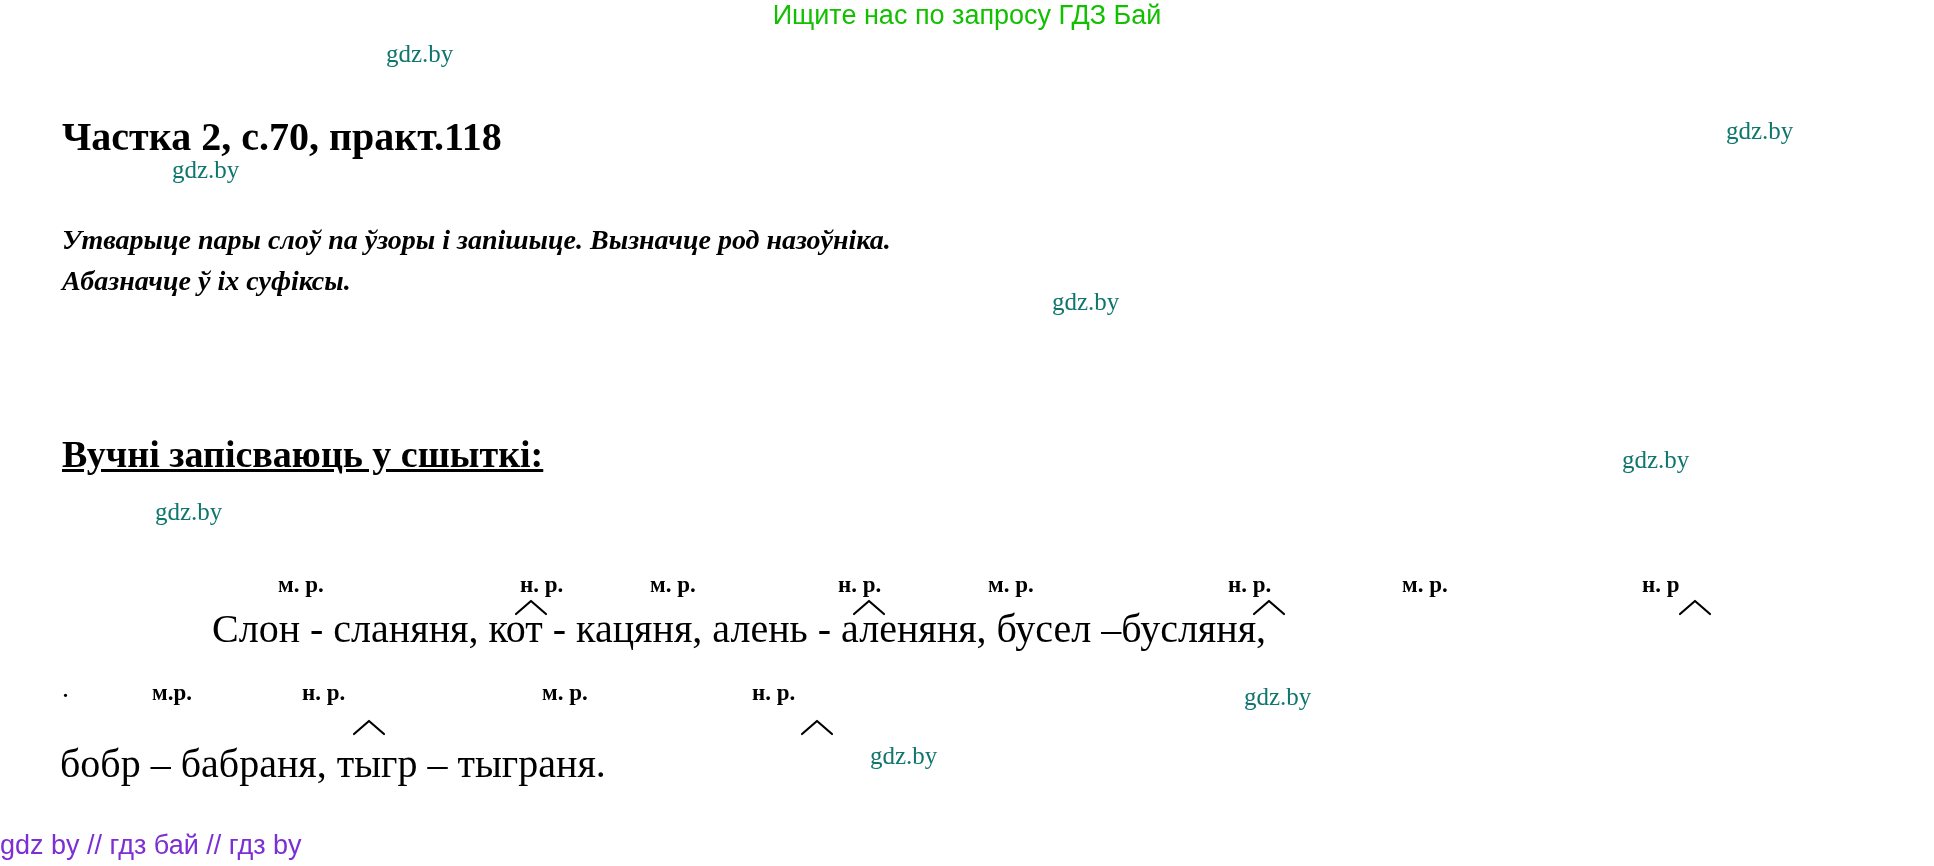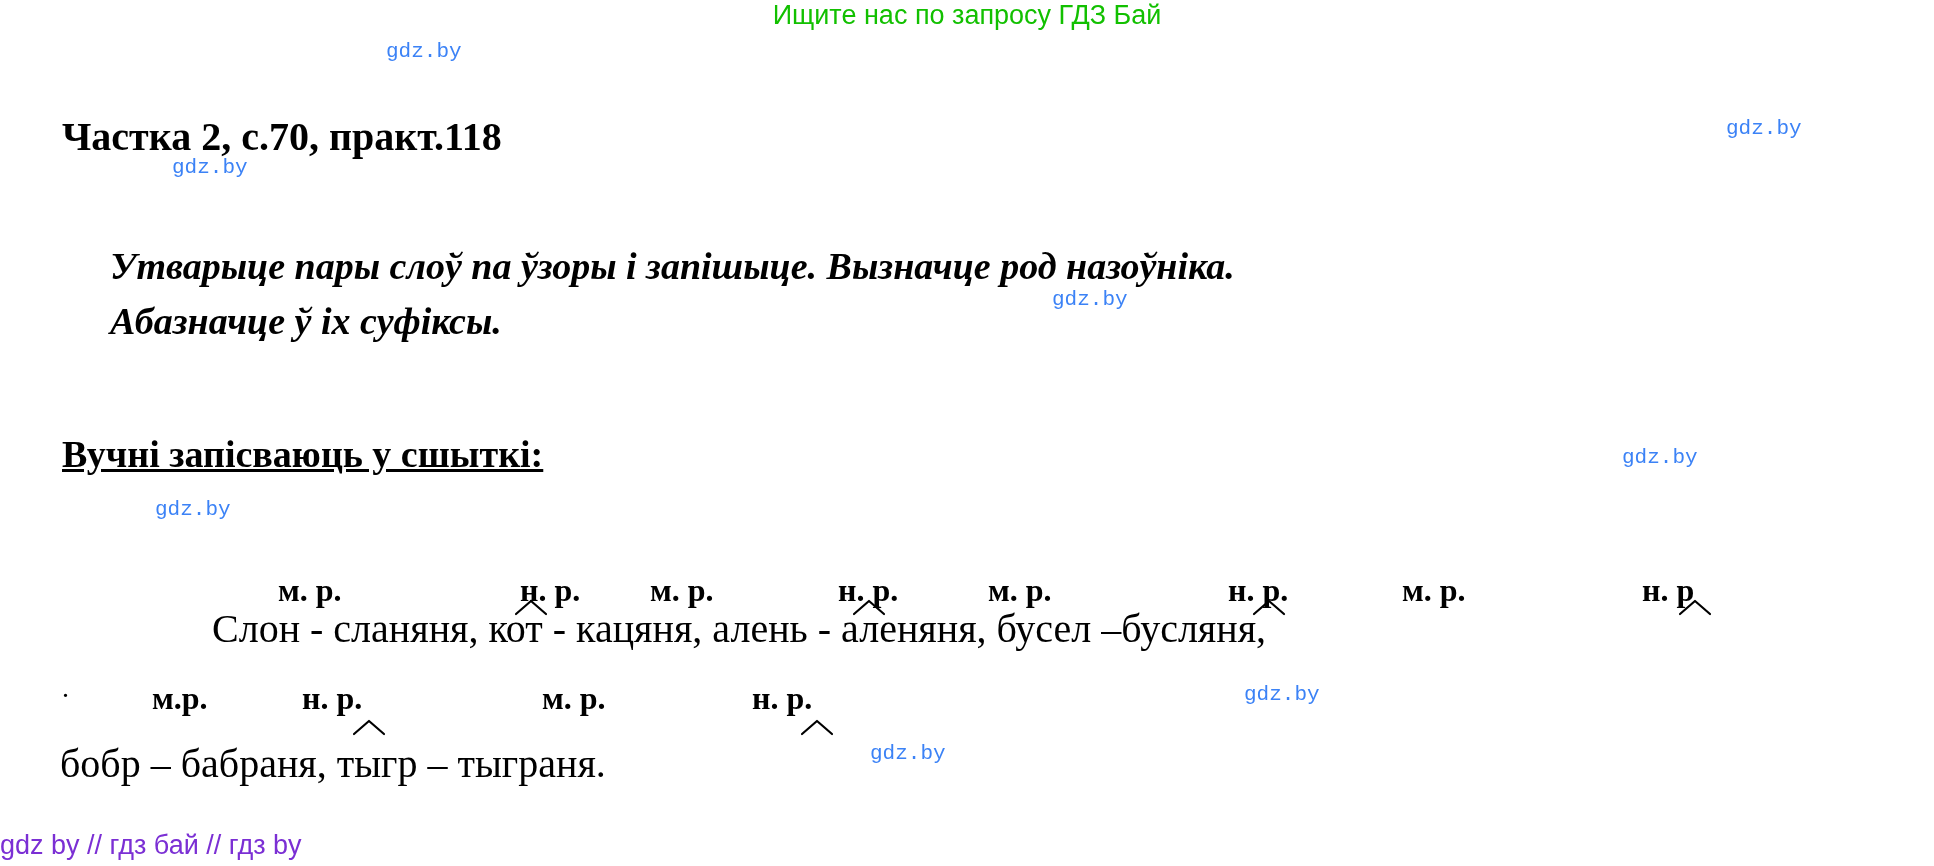--- a/index.html
+++ b/index.html
@@ -18,23 +18,23 @@
 
   .page {
     position: relative;
     width: 1934px;
     height: 750px;
   }
 
   
   .wm {
     position: absolute;
-    font-family: Liberation Mono, monospace;
-    font-size: 21px;
-    color: #3b82f6;
+    font-family: Liberation Serif, serif;
+    font-size: 25px;
+    color: #0f766e;
     white-space: nowrap;
     pointer-events: none;
   }
   .wm-top-banner {
     position: absolute;
     top: 0px;
     left: 0;
     width: 100%;
     text-align: center;
     font-family: "Liberation Sans", sans-serif;
@@ -59,28 +59,27 @@
     left: 62px;
     top: 86px;
     font-size: 40px;
     font-weight: bold;
     white-space: nowrap;
     text-align: center;
   }
   .task {
     position: absolute;
     left: 62px;
-    top: 239px;
+    top: 220px;
     width: 1810px;
-    font-size: 38px;
+    font-size: 28px;
     font-style: italic;
     font-weight: bold;
     line-height: 1.45;
     text-align: justify;
-    margin-left: 48px;
   }
   .task .line2 {
     display: block;
   }
   .subhead {
     position: absolute;
     left: 62px;
     top: 432px;
     font-size: 38px;
     font-weight: bold;
@@ -92,21 +91,21 @@
   .answer {
     position: absolute;
     left: 0;
     top: 560px;
     width: 1934px;
     height: 240px;
   }
 
   .genlabel {
     position: absolute;
-    font-size: 32px;
+    font-size: 23px;
     font-weight: bold;
     white-space: nowrap;
   }
 
   .ansline {
     position: absolute;
     font-size: 40px;
     white-space: nowrap;
   }
   .ansline1 { left: 212px; top: 605px; }

